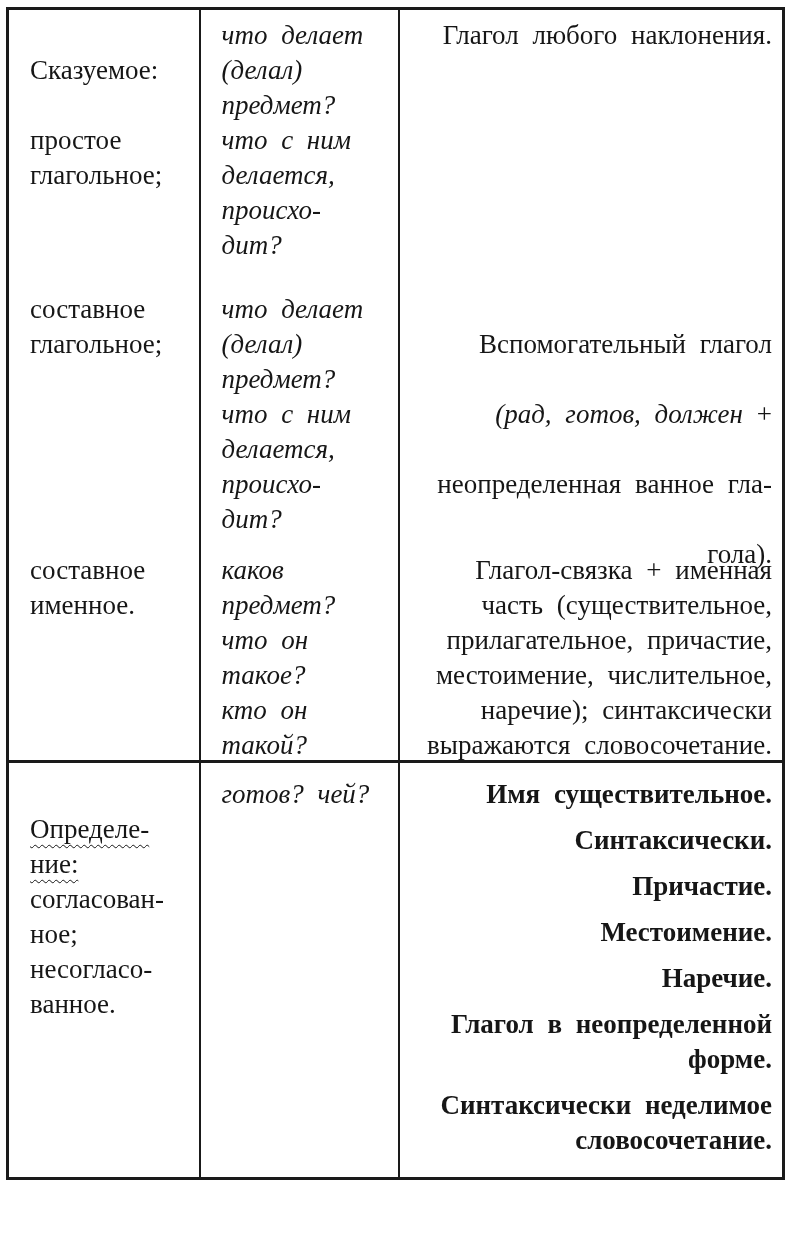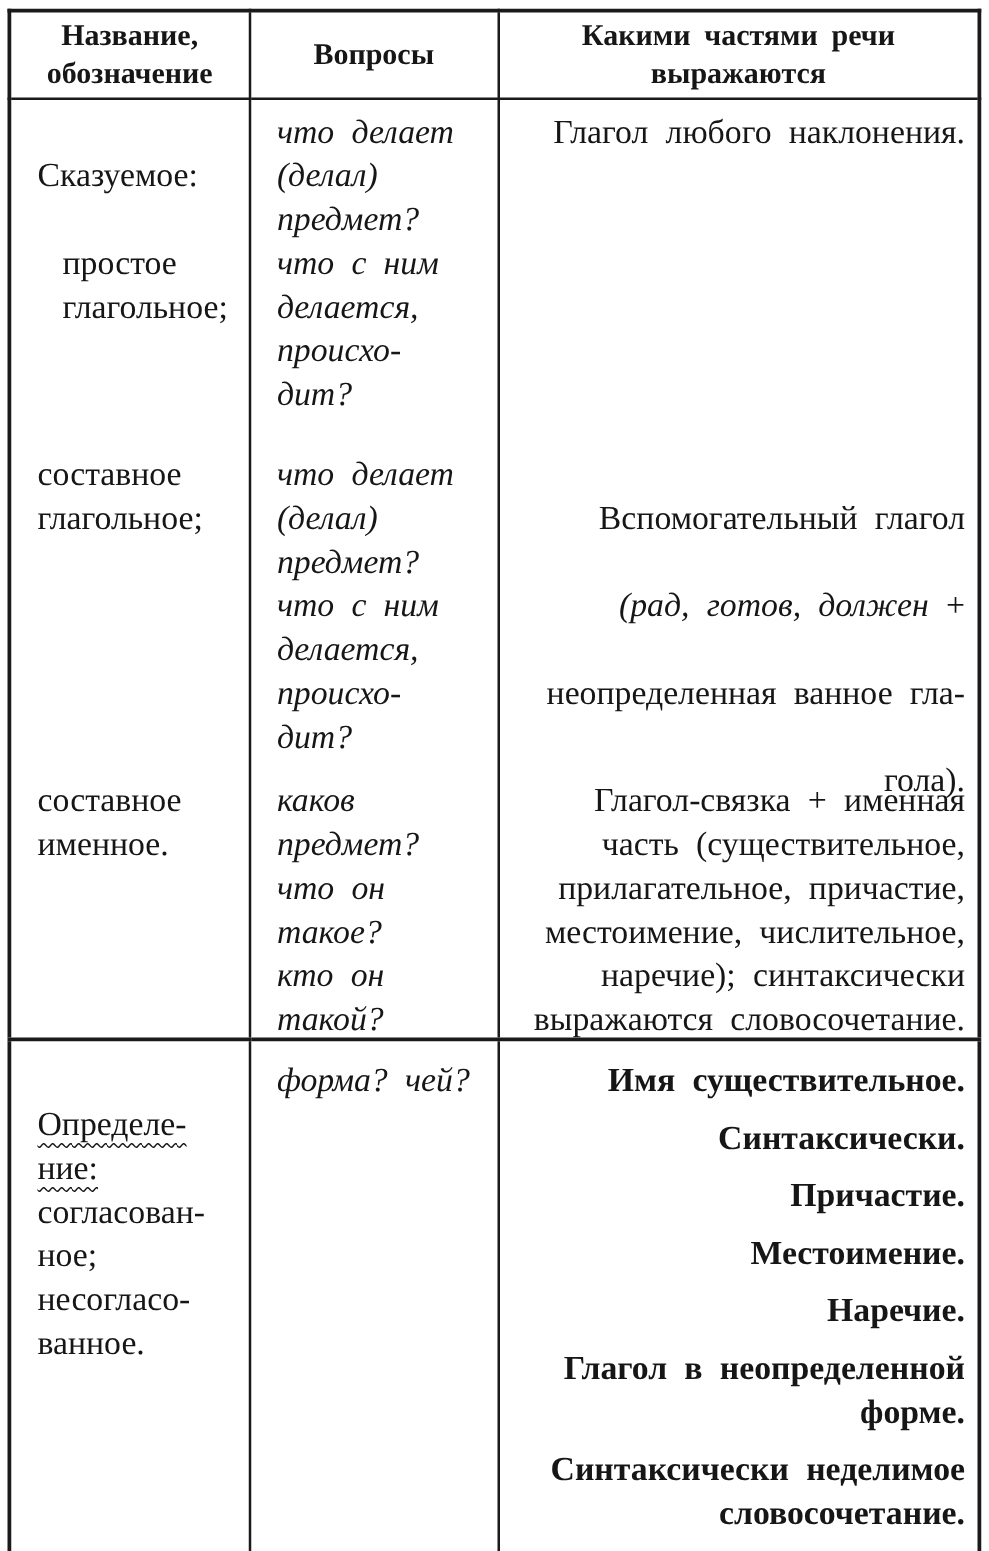--- a/index.html
+++ b/index.html
@@ -75,21 +75,21 @@
   .ans {
     word-spacing: 7px;
     text-align: right;
   }
   .term-predicate {
     text-decoration-style: double;
     text-decoration-thickness: 1px;
     text-underline-offset: 5px;
     display: inline-block;
   }
-  .after-term { margin-top: 35px; margin-left: 20px; }
+  .after-term { margin-top: 35px; }
   .term-attribute {
     text-decoration: underline;
     text-decoration-style: wavy;
     text-decoration-thickness: 1px;
     text-underline-offset: 6px;
   }
   .pad-cell { padding: 14px 10px 0 21px; }
   .ans-item { margin-bottom: 11px; font-weight: bold; }
   .nowrap-line { display: block; }
 </style>
@@ -98,27 +98,20 @@
 
 <div class="page">
   <table class="grammar">
     <colgroup>
       <col class="c1">
         <col class="c2">
         <col class="c3">
     </colgroup>
 
     <tbody>
-        <tr>
-      <th>Название,
-обозначение</th>
-      <th>Вопросы</th>
-      <th>Какими частями речи
-выражаются</th>
-    </tr>
 
     <tr class="sec1">
       <td>
         <div class="cellwrap">
           <div class="grp g1 txt">
             <span class="term-predicate">Сказуемое:</span>
             <div class="after-term">простое
 глагольное;</div>
           </div>
           <div class="grp g2 txt">составное
@@ -175,21 +168,21 @@
         <div class="txt">
           <span class="term-attribute">Определе-
 ние:</span>
         </div>
         <div class="txt">согласован-
 ное;
 несогласо-
 ванное.</div>
       </td>
       <td class="pad-cell">
-        <div class="txt q">форма? чей?</div>
+        <div class="txt q">готов? чей?</div>
       </td>
       <td class="pad-cell">
         <div class="txt ans ans-item">Имя существительное.</div>
         <div class="txt ans ans-item">Синтаксически.</div>
         <div class="txt ans ans-item">Причастие.</div>
         <div class="txt ans ans-item">Местоимение.</div>
         <div class="txt ans ans-item">Наречие.</div>
         <div class="txt ans ans-item">Глагол в неопределенной
 форме.</div>
         <div class="txt ans ans-item">Синтаксически неделимое

